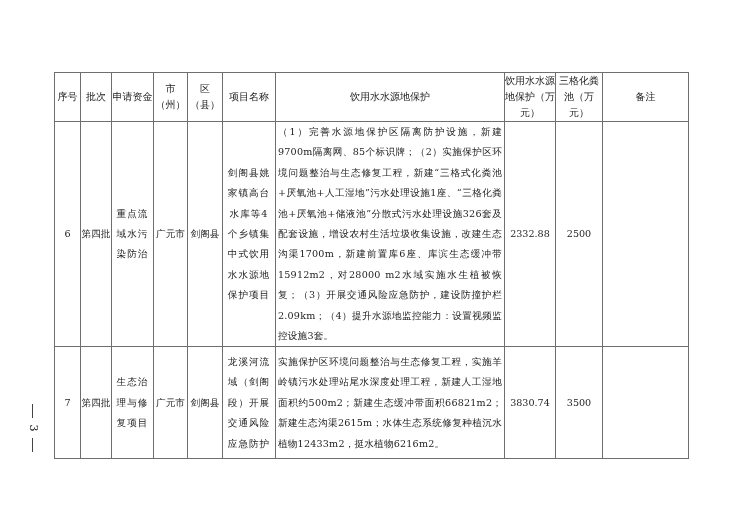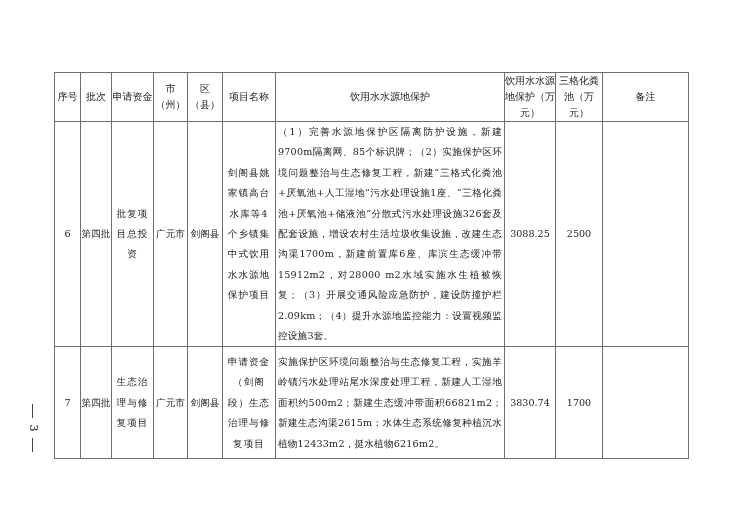--- a/index.html
+++ b/index.html
@@ -49,35 +49,35 @@
     <th>区（县）</th>
     <th>项目名称</th>
     <th>饮用水水源地保护</th>
     <th>饮用水水源地保护（万元）</th>
     <th>三格化粪池（万元）</th>
     <th>备注</th>
   </tr>
   <tr class="row6">
     <td>6</td>
     <td>第四批</td>
-    <td class="narrow">批复项目总投资</td>
+    <td class="narrow">重点流域水污染防治</td>
     <td>广元市</td>
     <td>剑阁县</td>
     <td class="narrow">剑阁县姚家镇高台水库等4个乡镇集中式饮用水水源地保护项目</td>
     <td class="content">（1）完善水源地保护区隔离防护设施，新建9700m隔离网、85个标识牌；（2）实施保护区环境问题整治与生态修复工程，新建“三格式化粪池+厌氧池+人工湿地”污水处理设施1座、“三格化粪池+厌氧池+储液池”分散式污水处理设施326套及配套设施，增设农村生活垃圾收集设施，改建生态沟渠1700m，新建前置库6座、库滨生态缓冲带15912m2，对28000 m2水域实施水生植被恢复；（3）开展交通风险应急防护，建设防撞护栏2.09km；（4）提升水源地监控能力：设置视频监控设施3套。</td>
-    <td>3088.25</td>
+    <td>2332.88</td>
     <td>2500</td>
     <td></td>
   </tr>
   <tr class="row7">
     <td>7</td>
     <td>第四批</td>
     <td class="narrow">生态治理与修复项目</td>
     <td>广元市</td>
     <td>剑阁县</td>
-    <td class="narrow">申请资金（剑阁段）生态治理与修复项目</td>
+    <td class="narrow">龙溪河流域（剑阁段）开展交通风险应急防护</td>
     <td class="content">实施保护区环境问题整治与生态修复工程，实施羊岭镇污水处理站尾水深度处理工程，新建人工湿地面积约500m2；新建生态缓冲带面积66821m2；新建生态沟渠2615m；水体生态系统修复种植沉水植物12433m2，挺水植物6216m2。</td>
     <td>3830.74</td>
-    <td>1700</td>
+    <td>3500</td>
     <td></td>
   </tr>
 </tbody>
   </table>
 
 </body></html>

